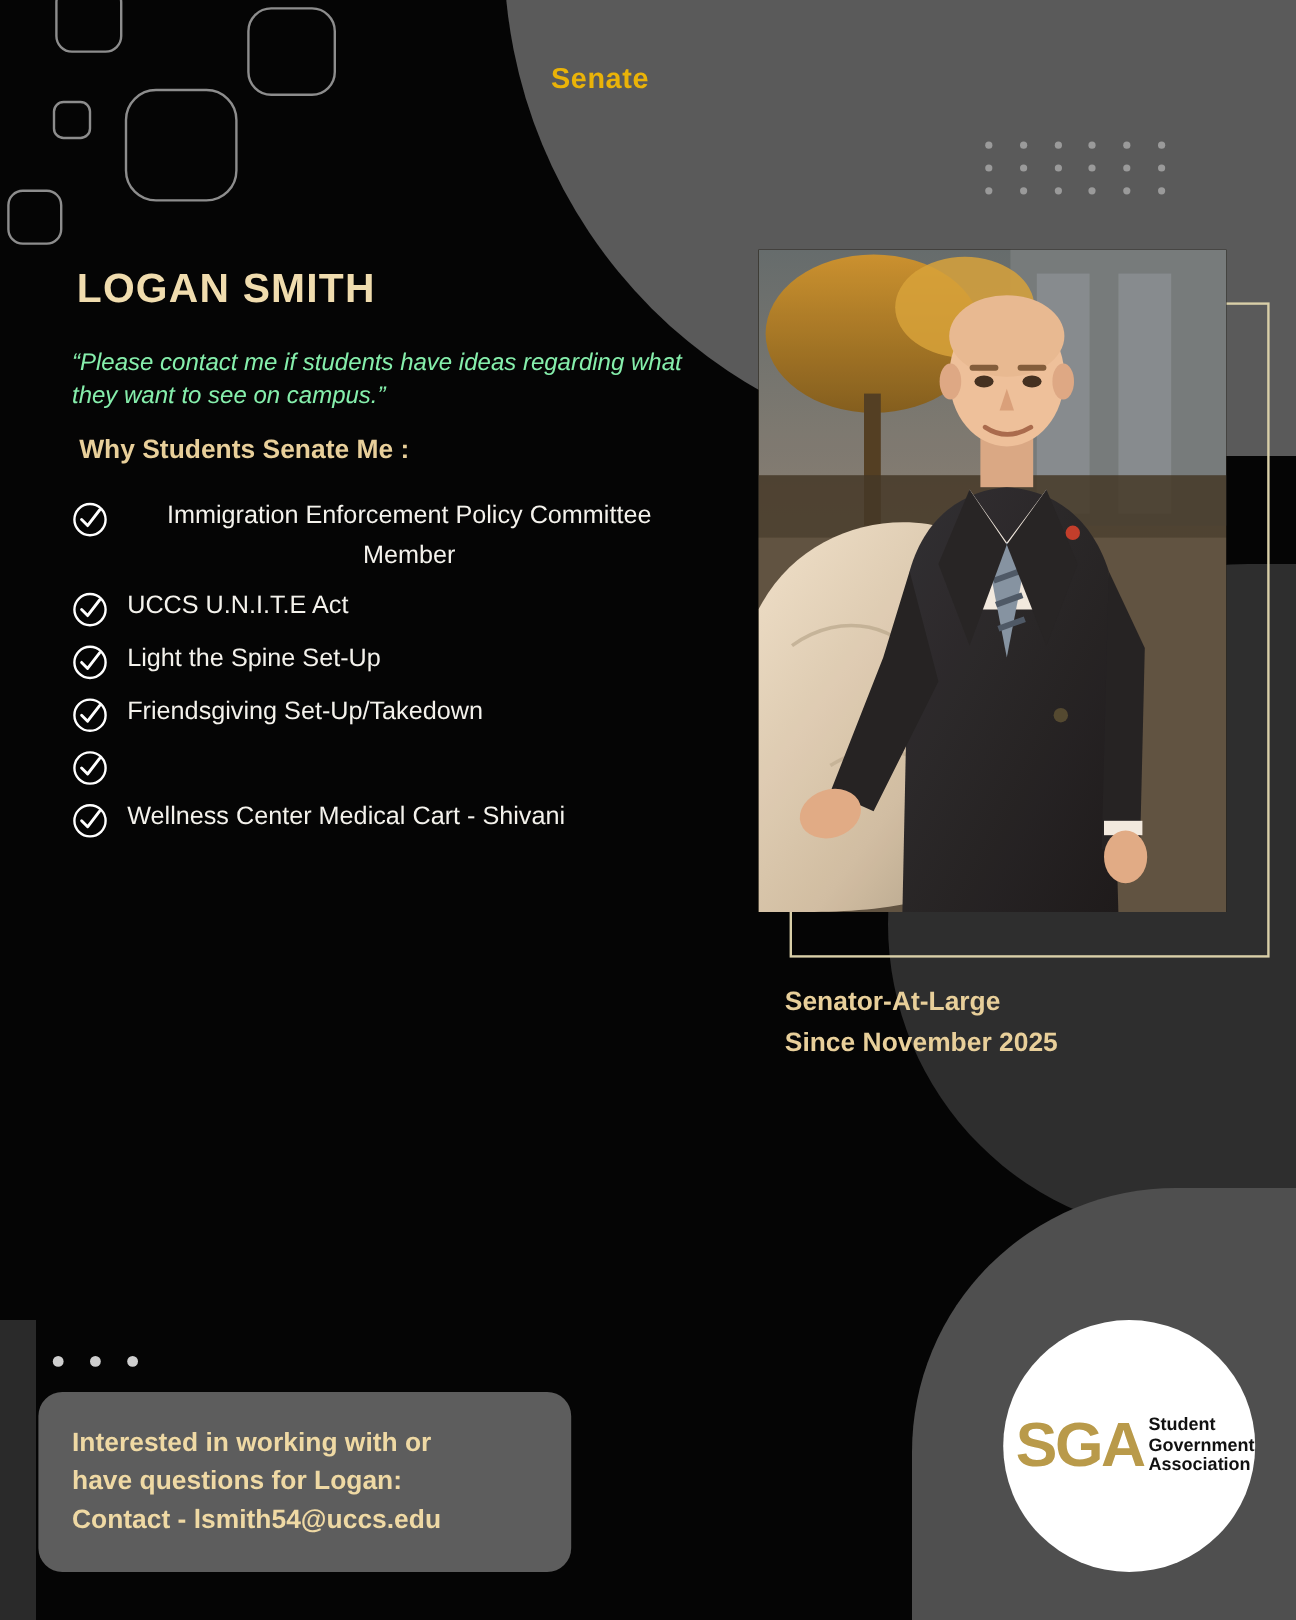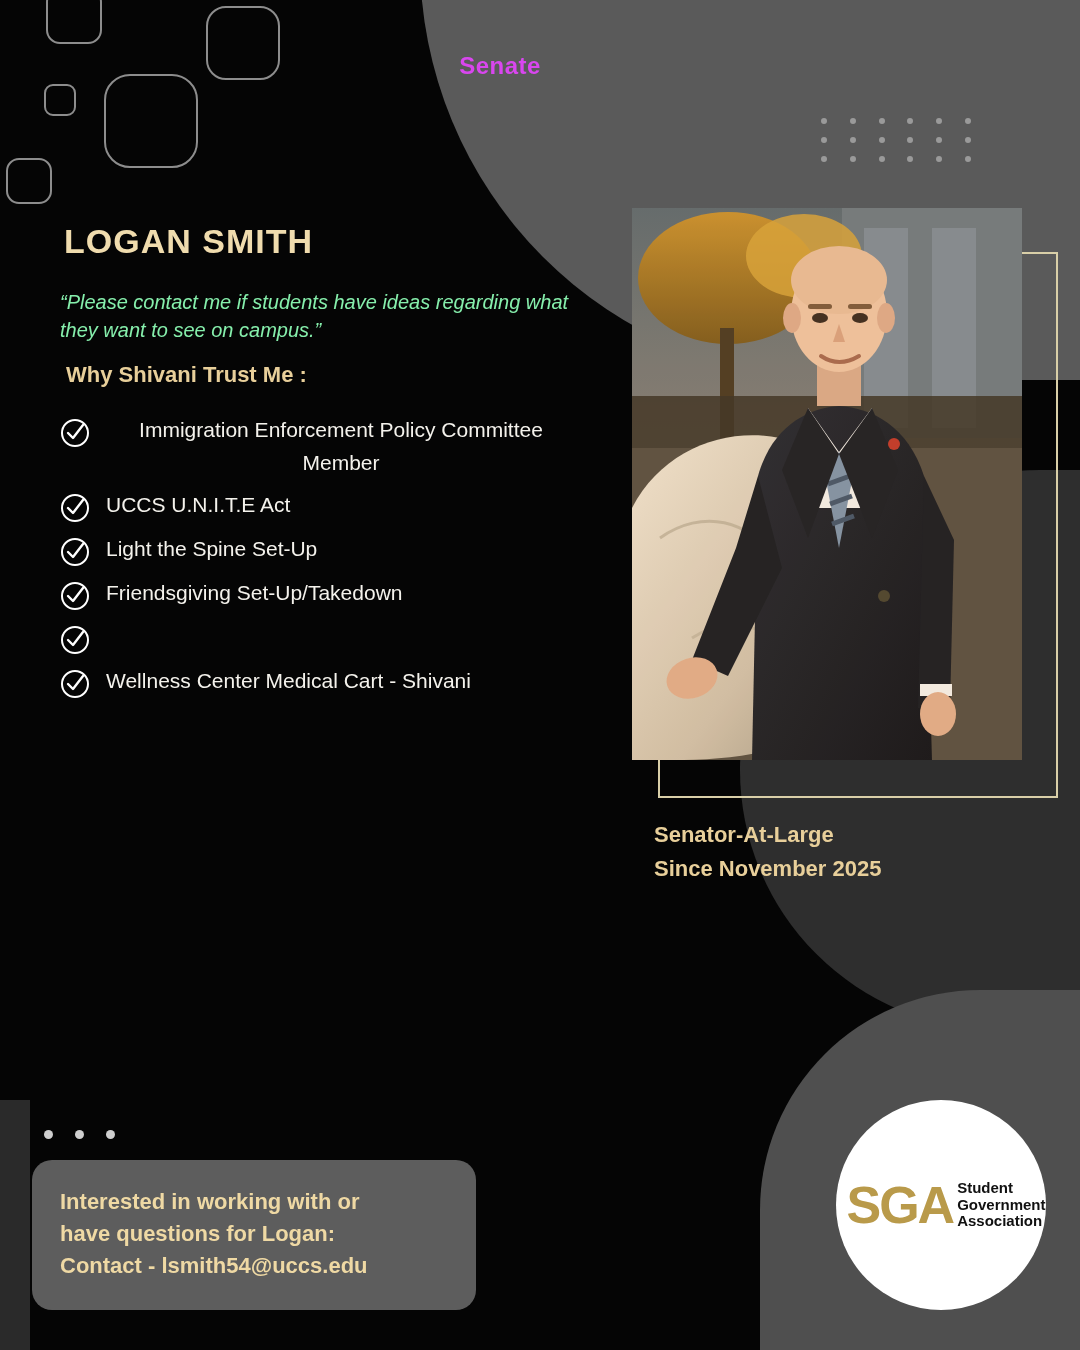--- a/index.html
+++ b/index.html
@@ -101,21 +101,21 @@
   .senate-label {
     position: absolute;
     top: 52px;
     left: 0;
     width: 1080px;
     text-align: center;
     padding-right: 80px;
     font-size: 24px;
     font-weight: bold;
     letter-spacing: 0.5px;
-    color: #d946ef;
+    color: #eab308;
   }
 
   
   .name {
     position: absolute;
     left: 64px;
     top: 222px;
     font-size: 34px;
     font-weight: bold;
     letter-spacing: 1px;
@@ -278,21 +278,21 @@
   <div class="dots-bottom">
     <i></i>
       <i></i>
       <i></i>
   </div>
 
   <div class="senate-label">Senate</div>
 
   <h1 class="name">LOGAN SMITH</h1>
   <p class="quote">“Please contact me if students have ideas regarding what they want to see on campus.”</p>
-  <h2 class="trust-head">Why Shivani Trust Me :</h2>
+  <h2 class="trust-head">Why Students Senate Me :</h2>
 
   <div class="list">
 
     <div class="list-item">
       <span class="check">
         <svg width="30" height="30" viewBox="0 0 30 30">
           <circle cx="15" cy="15" r="13" fill="none" stroke="#ffffff" stroke-width="2"></circle>
           <path d="M8 15 L13 20 L23 7" fill="none" stroke="#ffffff" stroke-width="2.4" stroke-linecap="round" stroke-linejoin="round"></path>
         </svg>
       </span>

